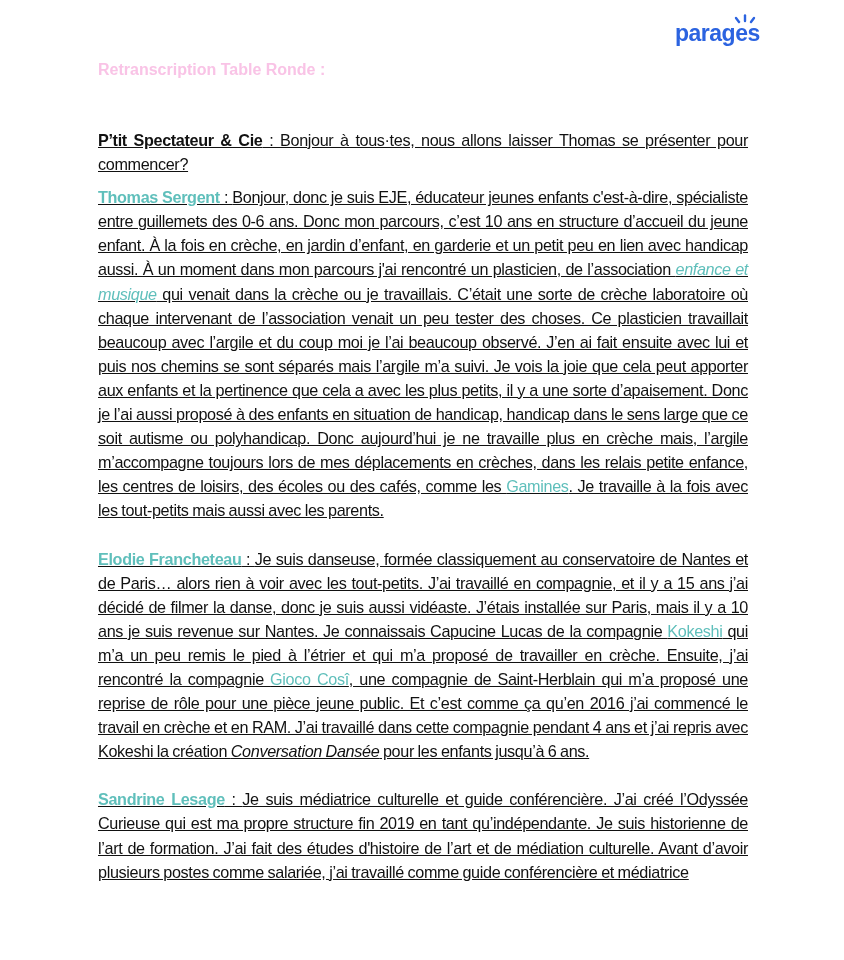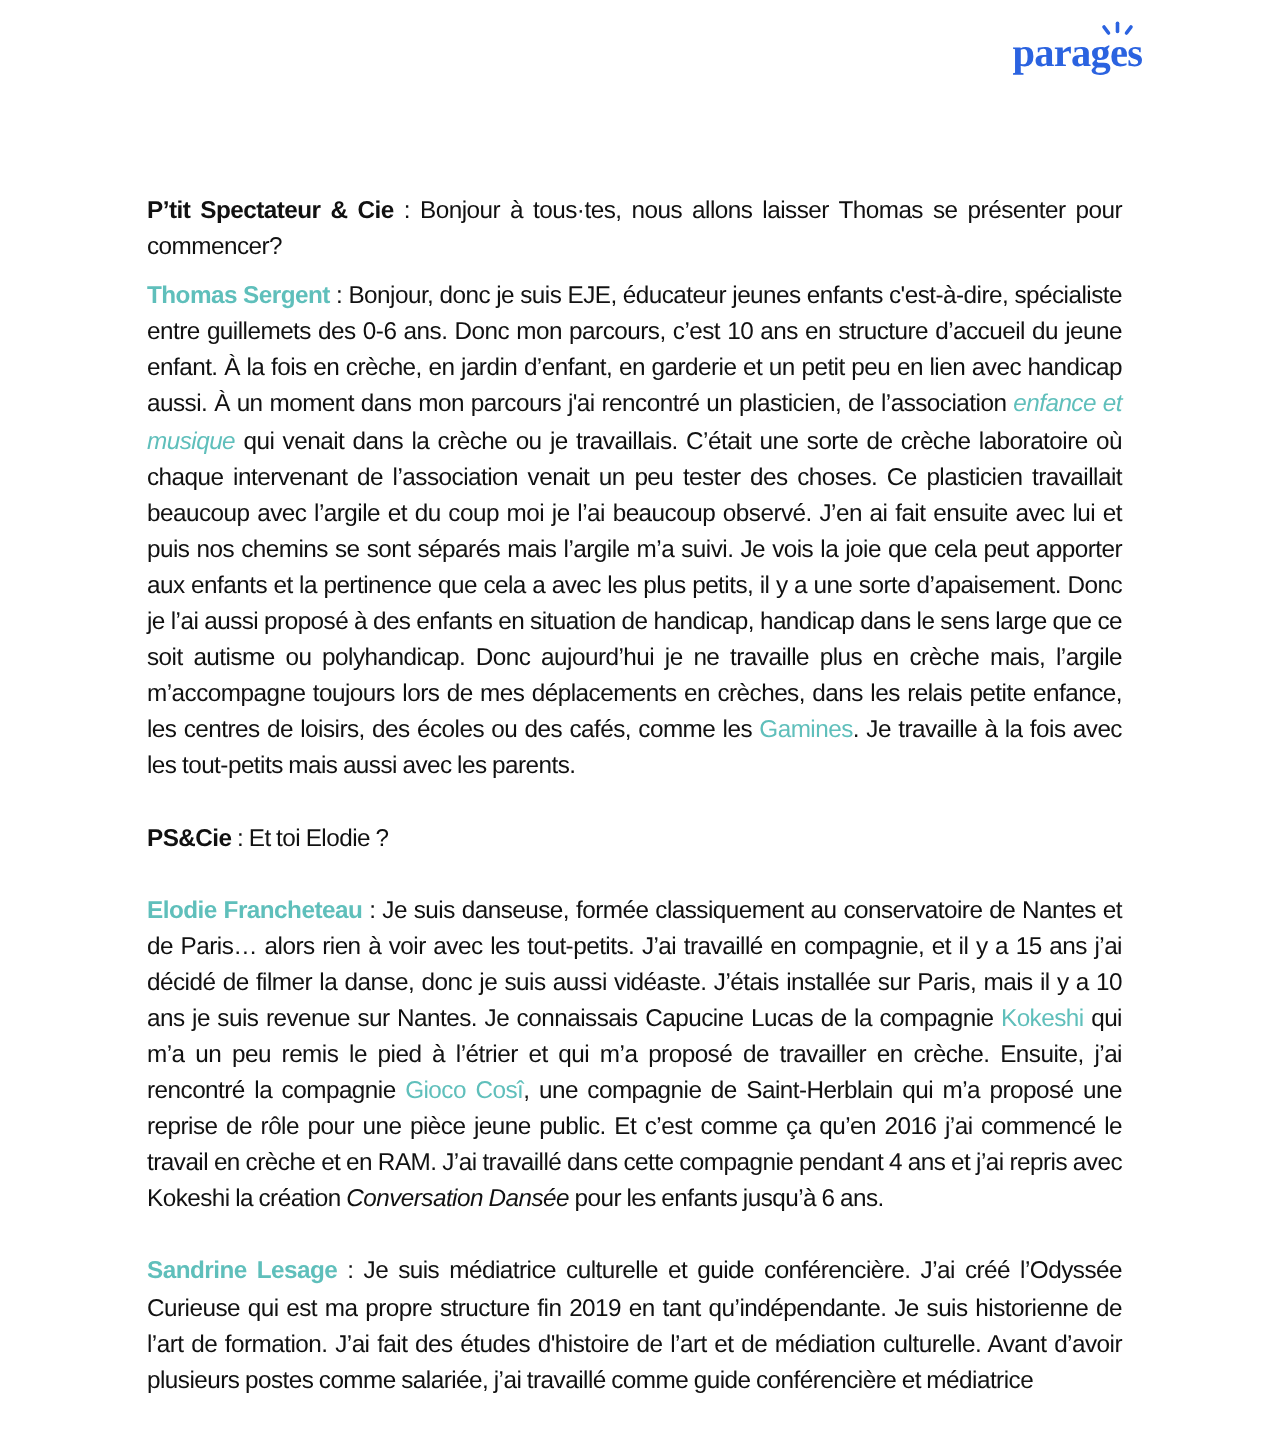--- a/index.html
+++ b/index.html
@@ -19,23 +19,23 @@
       position: absolute;
       left: 675px;
       top: 14px;
       width: 92px;
       height: 42px;
     }
     .logo-text {
       position: absolute;
       left: 0;
       top: 8px;
-      font-family: Liberation Serif, serif;
+      font-family: Liberation Sans, sans-serif;
       font-weight: bold;
-      font-size: 27px;
+      font-size: 23px;
       letter-spacing: -0.5px;
       color: #2b63e0;
       line-height: 1;
     }
     .logo-rays {
       position: absolute;
       left: 57px;
       top: 0;
       width: 26px;
       height: 12px;
@@ -59,20 +59,21 @@
       top: 128px;
       width: 650px;
       font-size: 16.2px;
       line-height: 24.1px;
     }
     .para {
       margin: 0 0 9px 0;
       text-align: justify;
       letter-spacing: -0.35px;
       word-spacing: -0.5px;
+      text-decoration: underline;
     }
     .para.gap {
       margin-bottom: 24px;
     }
     .speaker {
       font-weight: bold;
     }
     .speaker.teal {
       color: #5fbfbb;
     }
@@ -89,21 +90,21 @@
 <div class="logo">
   <svg class="logo-rays" viewBox="0 0 26 12">
     <line x1="4" y1="4" x2="7" y2="8" stroke="#2b63e0" stroke-width="2.4" stroke-linecap="round"></line>
     <line x1="13" y1="1.5" x2="13" y2="7" stroke="#2b63e0" stroke-width="2.4" stroke-linecap="round"></line>
     <line x1="22" y1="4" x2="19" y2="8" stroke="#2b63e0" stroke-width="2.4" stroke-linecap="round"></line>
   </svg>
   <span class="logo-text">parages</span>
 </div>
 
 <div class="header">
+  <div class="title">Retranscription Table Ronde :</div>
 </div>
 
 <div class="content" id="content">
     <p class="para"><span class="speaker">P’tit Spectateur &amp; Cie</span><span> : </span><span>Bonjour à tous·tes, nous allons laisser Thomas se présenter pour commencer?</span></p>
     <p class="para gap"><span class="speaker teal">Thomas Sergent</span><span> : </span><span>Bonjour, donc je suis EJE, éducateur jeunes enfants c'est-à-dire, spécialiste entre guillemets des 0-6 ans. Donc mon parcours, c’est 10 ans en structure d’accueil du jeune enfant. À la fois en crèche, en jardin d’enfant, en garderie et un petit peu en lien avec handicap aussi. À un moment dans mon parcours j'ai rencontré un plasticien, de l’association </span><a class="link italic">enfance et musique</a><span> qui venait dans la crèche ou je travaillais. C’était une sorte de crèche laboratoire où chaque intervenant de l’association venait un peu tester des choses. Ce plasticien travaillait beaucoup avec l’argile et du coup moi je l’ai beaucoup observé. J’en ai fait ensuite avec lui et puis nos chemins se sont séparés mais l’argile m’a suivi. Je vois la joie que cela peut apporter aux enfants et la pertinence que cela a avec les plus petits, il y a une sorte d’apaisement. Donc je l’ai aussi proposé à des enfants en situation de handicap, handicap dans le sens large que ce soit autisme ou polyhandicap. Donc aujourd’hui je ne travaille plus en crèche mais, l’argile m’accompagne toujours lors de mes déplacements en crèches, dans les relais petite enfance, les centres de loisirs, des écoles ou des cafés, comme les </span><a class="link">Gamines</a><span>. Je travaille à la fois avec les tout-petits mais aussi avec les parents.</span></p>
-    <p class="para gap"><span class="speaker">PS&amp;Cie</span><span> : </span><span>Et toi Elodie ?</span></p>
     <p class="para gap"><span class="speaker teal">Elodie Francheteau</span><span> : </span><span>Je suis danseuse, formée classiquement au conservatoire de Nantes et de Paris… alors rien à voir avec les tout-petits. J’ai travaillé en compagnie, et il y a 15 ans j’ai décidé de filmer la danse, donc je suis aussi vidéaste. J’étais installée sur Paris, mais il y a 10 ans je suis revenue sur Nantes. Je connaissais Capucine Lucas de la compagnie </span><a class="link">Kokeshi</a><span> qui m’a un peu remis le pied à l’étrier et qui m’a proposé de travailler en crèche. Ensuite, j’ai rencontré la compagnie </span><a class="link">Gioco Cosî</a><span>, une compagnie de Saint-Herblain qui m’a proposé une reprise de rôle pour une pièce jeune public. Et c’est comme ça qu’en 2016 j’ai commencé le travail en crèche et en RAM. J’ai travaillé dans cette compagnie pendant 4 ans et j’ai repris avec Kokeshi la création </span><span class="italic">Conversation Dansée</span><span> pour les enfants jusqu’à 6 ans.</span></p>
     <p class="para"><span class="speaker teal">Sandrine Lesage</span><span> : </span><span>Je suis médiatrice culturelle et guide conférencière. J’ai créé l’Odyssée Curieuse qui est ma propre structure fin 2019 en tant qu’indépendante. Je suis historienne de l’art de formation. J’ai fait des études d'histoire de l’art et de médiation culturelle. Avant d’avoir plusieurs postes comme salariée, j’ai travaillé comme guide conférencière et médiatrice</span></p>
   </div>
 
 </body></html>

